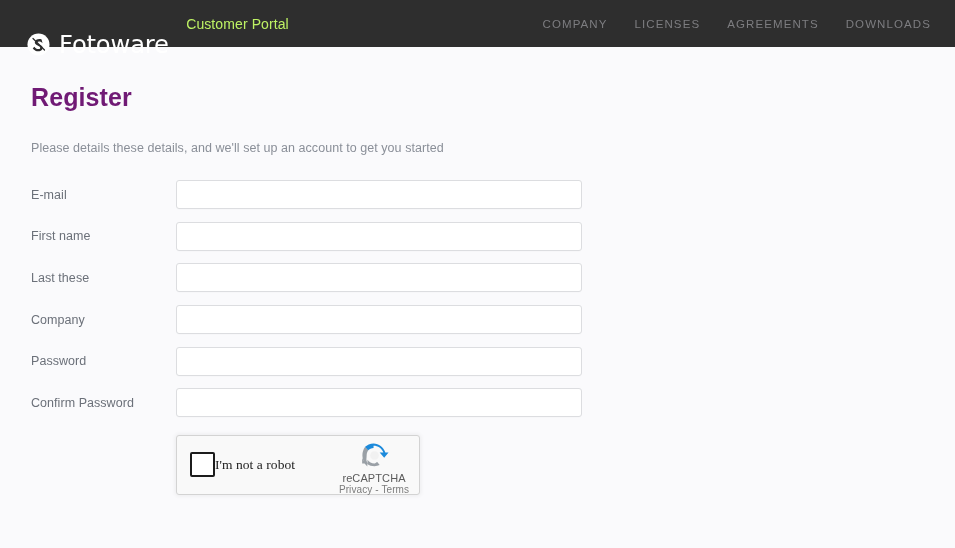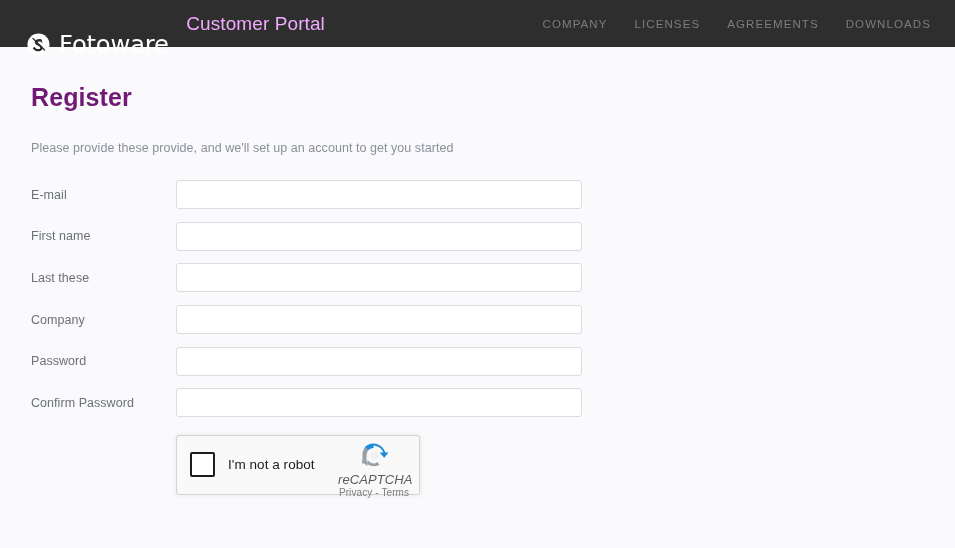--- a/index.html
+++ b/index.html
@@ -49,22 +49,22 @@
     font-weight: 400;
     color: #ffffff;
     letter-spacing: -0.2px;
     line-height: 1;
     font-family: "DejaVu Sans", sans-serif;
     font-stretch: normal;
     transform: scaleX(0.97);
     transform-origin: left center;
   }
   .portal-label {
-    font-size: 19px;
-    color: #f0abfc;
+    font-size: 14px;
+    color: #bef264;
     letter-spacing: 0.1px;
     line-height: 1;
     align-self: center;
     margin-left: 4px;
   }
   .topnav {
     margin-left: auto;
     display: flex;
     align-items: center;
     gap: 27px;
@@ -150,45 +150,43 @@
   .rc-check {
     width: 25px;
     height: 25px;
     flex: 0 0 25px;
     margin-left: 13px;
     background: #fff;
     border: 2px solid #1c1c1c;
     border-radius: 2px;
   }
   .rc-text {
-    margin-left: 13px;
     font-size: 13.5px;
     color: #1b1b1b;
     letter-spacing: 0.05px;
-    font-family: Liberation Sans, sans-serif;
+    font-family: Liberation Serif, serif;
   }
   .rc-brand {
     position: absolute;
     right: 9px;
     top: 4px;
     width: 72px;
     text-align: center;
   }
   .rc-logo {
     width: 31px;
     height: 31px;
     display: block;
     margin: 0 auto;
   }
   .rc-name {
-    font-size: 13px;
+    font-size: 11px;
     color: #5b5b5b;
     margin-top: 1px;
     letter-spacing: 0.1px;
-    font-style: italic;
   }
   .rc-legal {
     font-size: 10px;
     color: #7c7c7c;
     margin-top: 0px;
     letter-spacing: 0.1px;
   }
 
   
   .actions-row {
@@ -244,21 +242,21 @@
     <a href="#">COMPANY</a>
     <a href="#">LICENSES</a>
     <a href="#">AGREEMENTS</a>
     <a href="#">DOWNLOADS</a>
   </nav>
 </div>
 
 <div class="page">
 
   <h1 class="page-title">Register</h1>
-  <p class="page-sub">Please provide these provide, and we'll set up an account to get you started</p>
+  <p class="page-sub">Please details these details, and we'll set up an account to get you started</p>
 
   <form class="form">
 
     <div class="form-row">
       <label class="form-label">E-mail</label>
       <input class="form-input" type="text" value="" style="">
     </div>
 
     <div class="form-row">
       <label class="form-label">First name</label>

